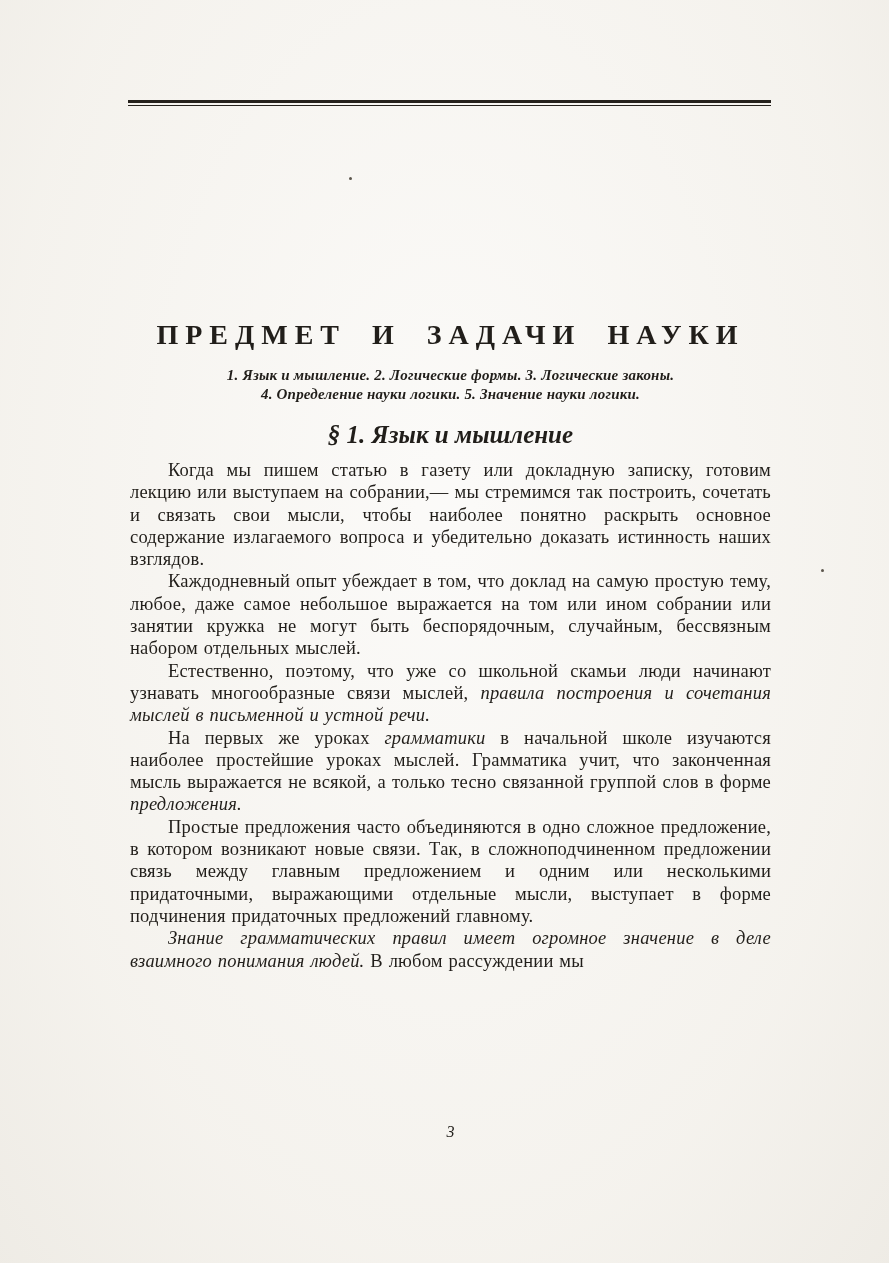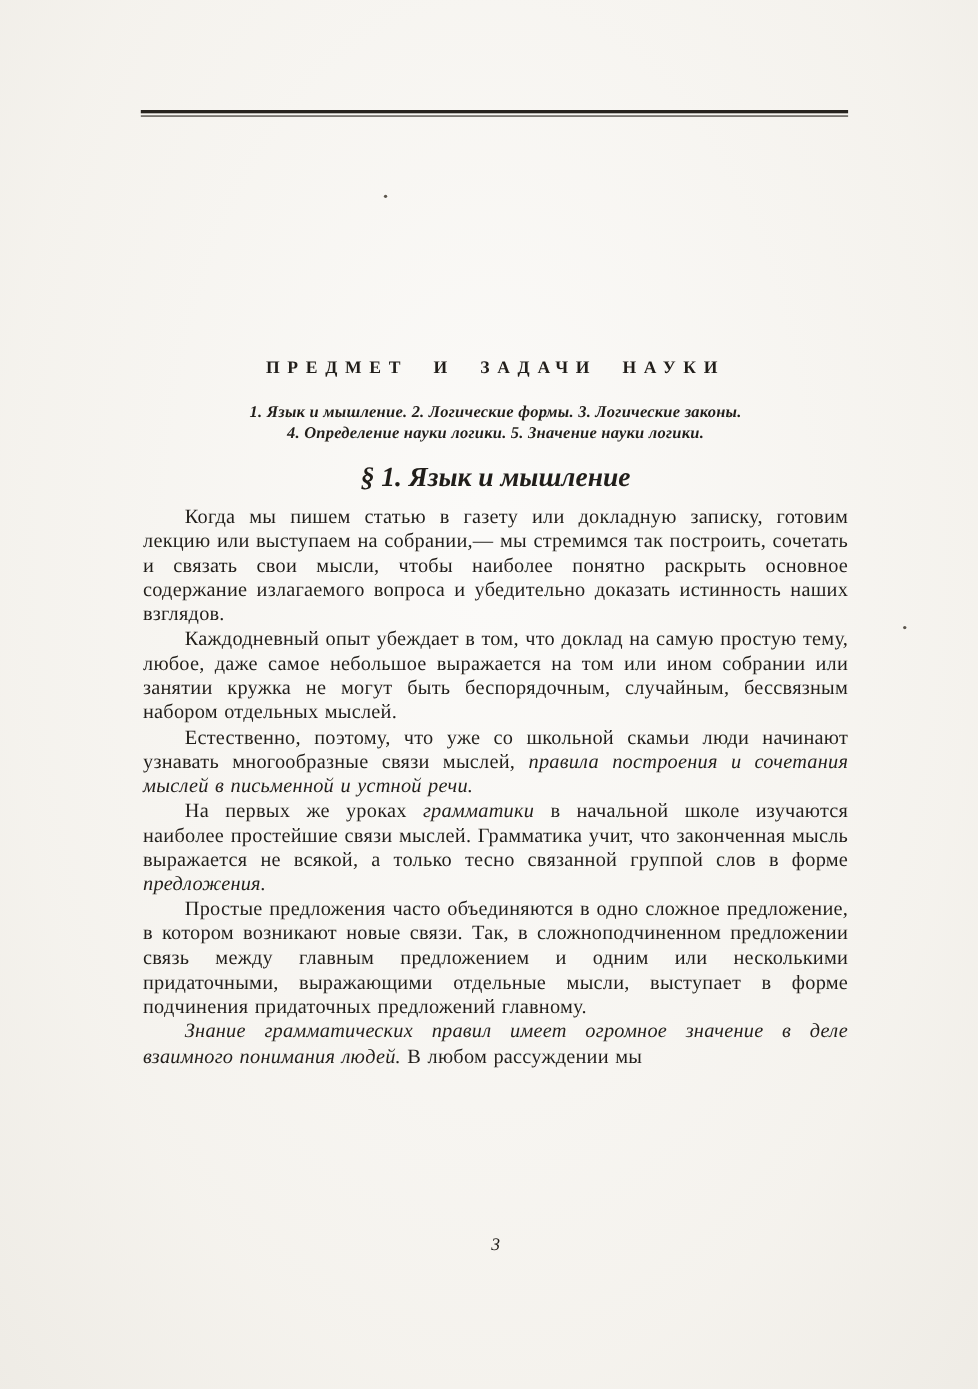--- a/index.html
+++ b/index.html
@@ -42,21 +42,21 @@
     text-align: center;
     font-size: 16px;
     line-height: 18px;
     letter-spacing: 5px;
     margin: 0 0 16px 0;
     font-weight: normal;
   }
   .chapter-title {
     text-align: center;
     font-weight: bold;
-    font-size: 16px;
+    font-size: 28px;
     line-height: 28px;
     letter-spacing: 7px;
     word-spacing: 12px;
     margin: 0 0 17px 0;
   }
   .chapter-contents {
     text-align: center;
     font-weight: bold;
     font-style: italic;
     font-size: 15px;
@@ -123,19 +123,19 @@
     <div>1. Язык и мышление. 2. Логические формы. 3. Логические законы.</div>
     <div>4. Определение науки логики. 5. Значение науки логики.</div>
   </div>
 
   <div class="section-heading">§ 1. Язык и мышление</div>
 
   <div class="body-text">
       <p class="para"><span class="run-normal">Когда мы пишем статью в газету или докладную записку, готовим лекцию или выступаем на собрании,— мы стремимся так построить, сочетать и связать свои мысли, чтобы наиболее понятно раскрыть основное содержание излагаемого вопроса и убедительно доказать истинность наших взглядов.</span></p>
       <p class="para"><span class="run-normal">Каждодневный опыт убеждает в том, что доклад на самую простую тему, любое, даже самое небольшое выражается на том или ином собрании или занятии кружка не могут быть беспорядочным, случайным, бессвязным набором отдельных мыслей.</span></p>
       <p class="para"><span class="run-normal">Естественно, поэтому, что уже со школьной скамьи люди начинают узнавать многообразные связи мыслей, </span><span class="run-italic">правила построения и сочетания мыслей в письменной и устной речи.</span></p>
-      <p class="para"><span class="run-normal">На первых же уроках </span><span class="run-italic">грамматики</span><span class="run-normal"> в начальной школе изучаются наиболее простейшие связи мыслей. Грамматика учит, что законченная мысль выражается не всякой, а только тесно связанной группой слов в форме </span><span class="run-italic">предложения.</span></p>
+      <p class="para"><span class="run-normal">На первых же уроках </span><span class="run-italic">грамматики</span><span class="run-normal"> в начальной школе изучаются наиболее простейшие уроках мыслей. Грамматика учит, что законченная мысль выражается не всякой, а только тесно связанной группой слов в форме </span><span class="run-italic">предложения.</span></p>
       <p class="para"><span class="run-normal">Простые предложения часто объединяются в одно сложное предложение, в котором возникают новые связи. Так, в сложноподчиненном предложении связь между главным предложением и одним или несколькими придаточными, выражающими отдельные мысли, выступает в форме подчинения придаточных предложений главному.</span></p>
       <p class="para"><span class="run-bold-italic">Знание грамматических правил имеет огромное значение в деле взаимного понимания людей.</span><span class="run-normal"> В любом рассуждении мы</span></p>
     </div>
 </div>
 
 <div class="page-number">3</div>
 
 </body></html>

